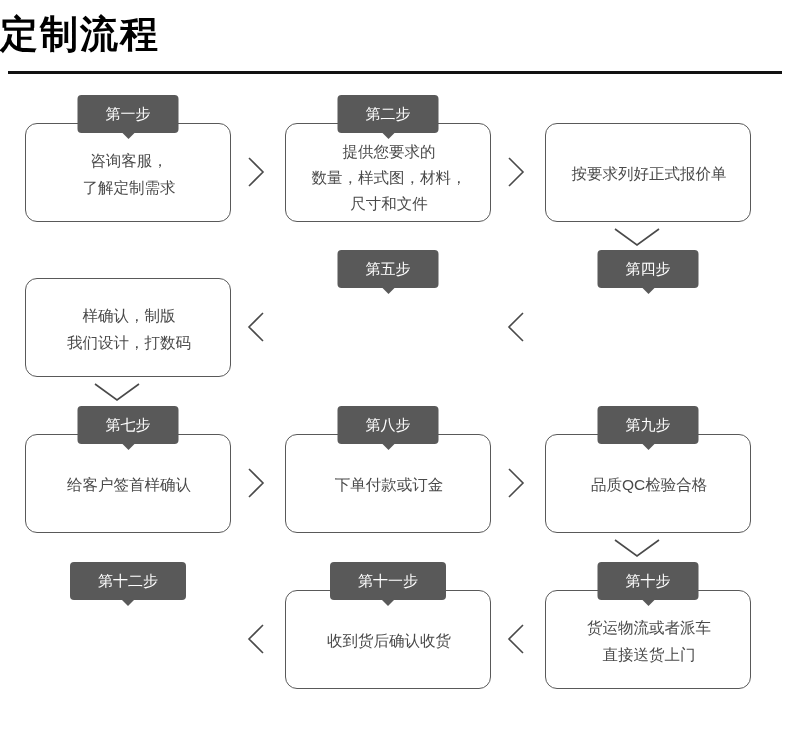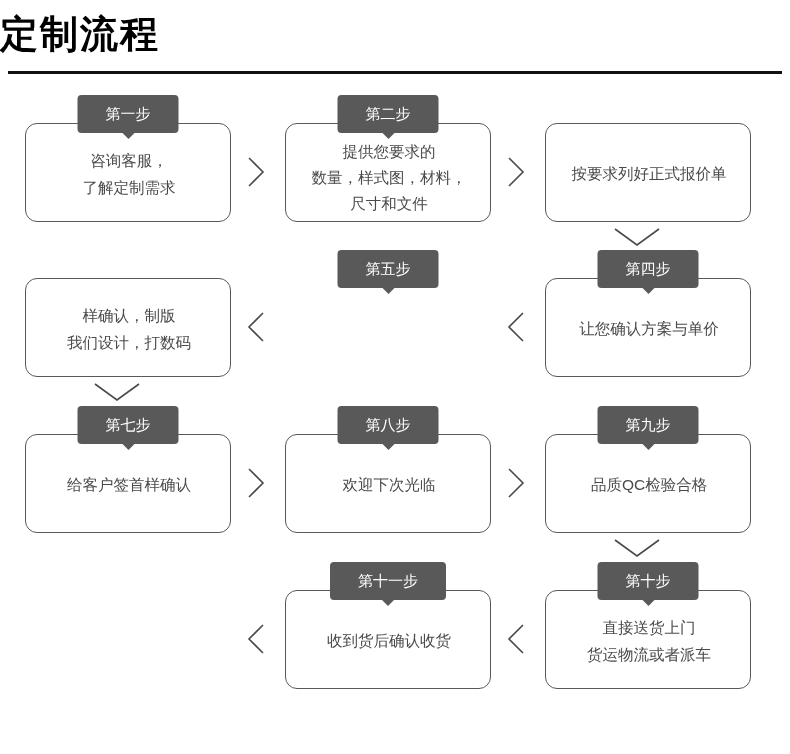--- a/index.html
+++ b/index.html
@@ -247,25 +247,20 @@
       </div>
     </div>
 
     <div class="conn conn-h-1">
       <svg width="26" height="34" viewBox="0 0 26 34">
           <polyline points="20,3 6,17 20,31" fill="none" stroke="#4a4a4a" stroke-width="1.6"></polyline>
         </svg>
     </div>
 
     <div class="cell col-2">
-      <div class="step-box">
-        <div class="step-text">
-          <span class="line">让您确认方案与单价</span>
-        </div>
-      </div>
       <div class="step-badge">
         <span>第四步</span>
         <span class="badge-notch"></span>
       </div>
     </div>
 
   </div>
 
   <div class="row row-2">
 
@@ -283,21 +278,21 @@
 
     <div class="conn conn-h-0">
       <svg width="26" height="34" viewBox="0 0 26 34">
           <polyline points="6,3 20,17 6,31" fill="none" stroke="#4a4a4a" stroke-width="1.6"></polyline>
         </svg>
     </div>
 
     <div class="cell col-1">
       <div class="step-box">
         <div class="step-text">
-          <span class="line">欢迎下次光临</span>
+          <span class="line">下单付款或订金</span>
         </div>
       </div>
       <div class="step-badge">
         <span>第八步</span>
         <span class="badge-notch"></span>
       </div>
     </div>
 
     <div class="conn conn-h-1">
       <svg width="26" height="34" viewBox="0 0 26 34">
@@ -320,20 +315,24 @@
             <polyline points="4,4 26,20 48,4" fill="none" stroke="#4a4a4a" stroke-width="1.6"></polyline>
           </svg>
       </div>
     </div>
 
   </div>
 
   <div class="row row-3">
 
     <div class="cell col-0">
+      <div class="step-badge">
+        <span>第十二步</span>
+        <span class="badge-notch"></span>
+      </div>
     </div>
 
     <div class="conn conn-h-0">
       <svg width="26" height="34" viewBox="0 0 26 34">
           <polyline points="20,3 6,17 20,31" fill="none" stroke="#4a4a4a" stroke-width="1.6"></polyline>
         </svg>
     </div>
 
     <div class="cell col-1">
       <div class="step-box">
@@ -349,22 +348,22 @@
 
     <div class="conn conn-h-1">
       <svg width="26" height="34" viewBox="0 0 26 34">
           <polyline points="20,3 6,17 20,31" fill="none" stroke="#4a4a4a" stroke-width="1.6"></polyline>
         </svg>
     </div>
 
     <div class="cell col-2">
       <div class="step-box">
         <div class="step-text">
+          <span class="line">货运物流或者派车</span>
           <span class="line">直接送货上门</span>
-          <span class="line">货运物流或者派车</span>
         </div>
       </div>
       <div class="step-badge">
         <span>第十步</span>
         <span class="badge-notch"></span>
       </div>
     </div>
 
   </div>
 

